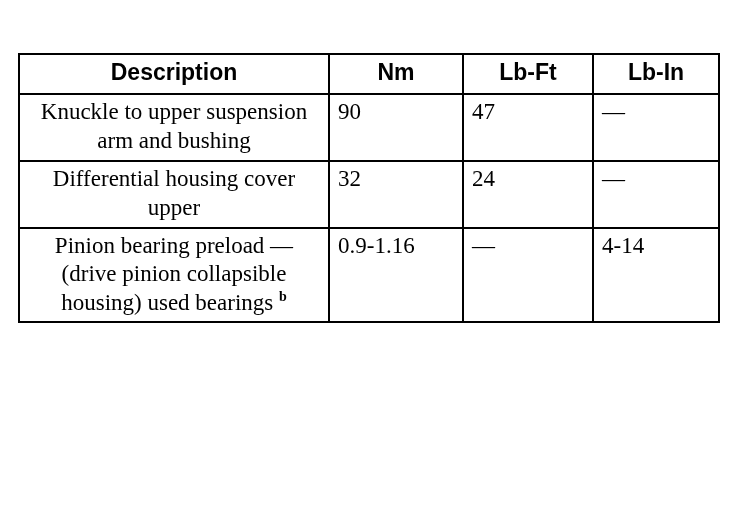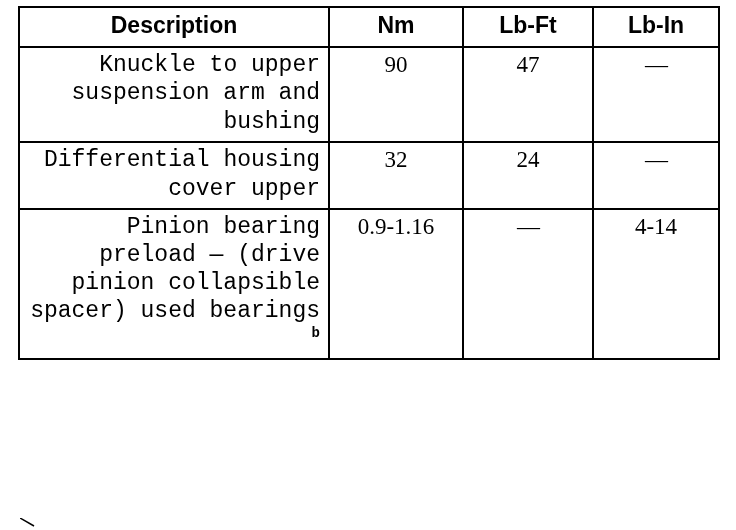--- a/index.html
+++ b/index.html
@@ -12,20 +12,21 @@
     height: 530px;
     font-family: "Liberation Serif", serif;
     color: #000000;
     overflow: hidden;
   }
   .page {
     position: relative;
     width: 736px;
     height: 428px;
     background: #ffffff;
+    margin-top: 47px;
   }
   .spec-table {
     position: absolute;
     left: 18px;
     top: 6px;
     width: 700px;
     border-collapse: collapse;
     table-layout: fixed;
     background: #ffffff;
   }
@@ -45,27 +46,26 @@
     font-weight: bold;
     font-size: 23px;
     text-align: center;
     padding: 4px 4px 7px 4px;
     letter-spacing: 0px;
     vertical-align: middle;
   }
   .desc-cell {
     font-size: 23px;
     line-height: 1.22;
-    text-align: right;
+    text-align: center;
     padding-left: 10px;
-    font-family: Liberation Mono, monospace;
   }
   .val-cell {
     font-size: 23px;
-    text-align: center;
+    text-align: left;
     line-height: 1.22;
     padding-top: 4px;
   }
   .dash {
     font-size: 23px;
     letter-spacing: -1px;
   }
   .sup {
     font-size: 14px;
     vertical-align: super;
@@ -113,21 +113,21 @@
 
 
       <tr>
         <td class="desc-cell"><span>Differential housing cover upper</span><span class="sup"></span></td>
         <td class="val-cell">32</td>
         <td class="val-cell">24</td>
         <td class="val-cell dash">—</td>
       </tr>
 
       <tr>
-        <td class="desc-cell"><span>Pinion bearing preload — (drive pinion collapsible spacer) used bearings</span> <span class="sup">b</span></td>
+        <td class="desc-cell"><span>Pinion bearing preload — (drive pinion collapsible housing) used bearings</span> <span class="sup">b</span></td>
         <td class="val-cell">0.9-1.16</td>
         <td class="val-cell dash">—</td>
         <td class="val-cell">4-14</td>
       </tr>
 
     </tbody>
   </table>
 
   <svg class="tail" viewBox="0 0 20 10">
     <path d="M0 0 L14 8" stroke="#000000" stroke-width="1.5" fill="none"></path>

